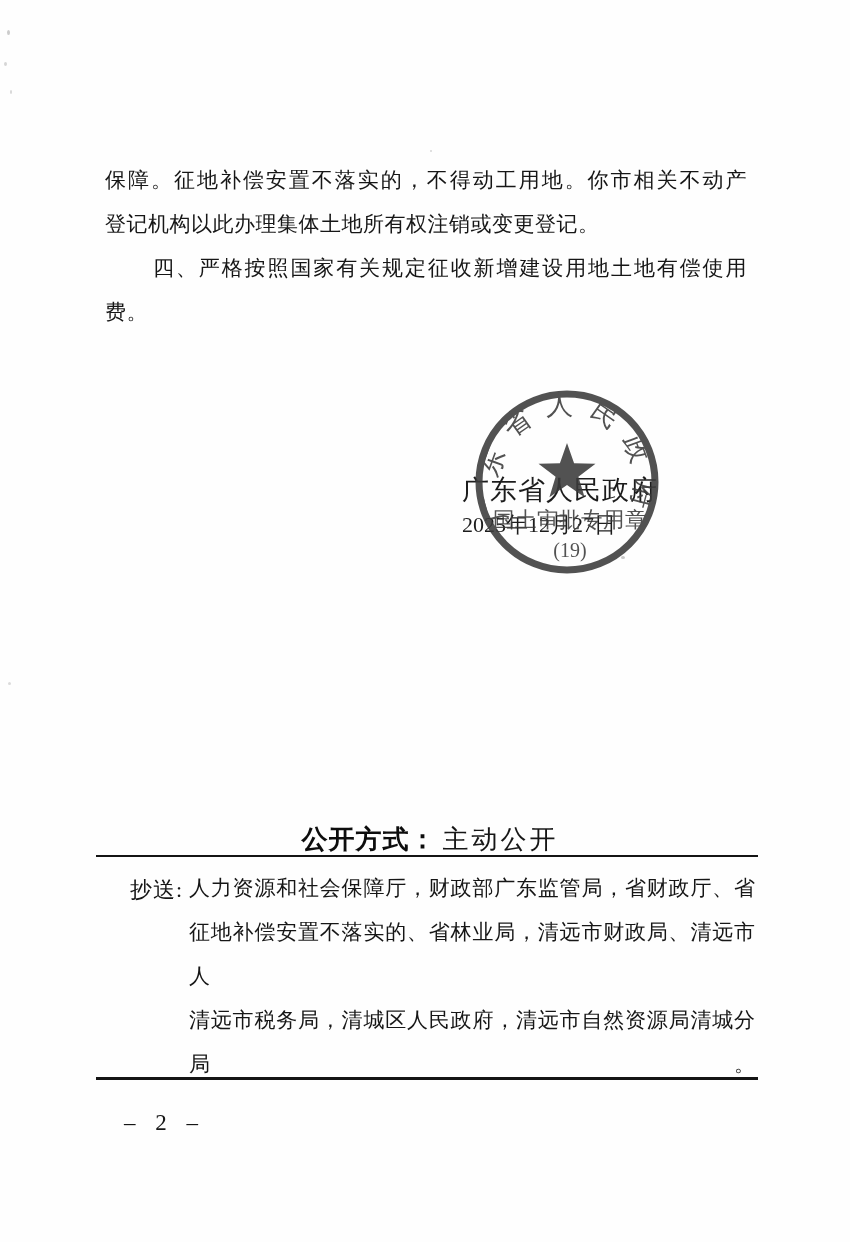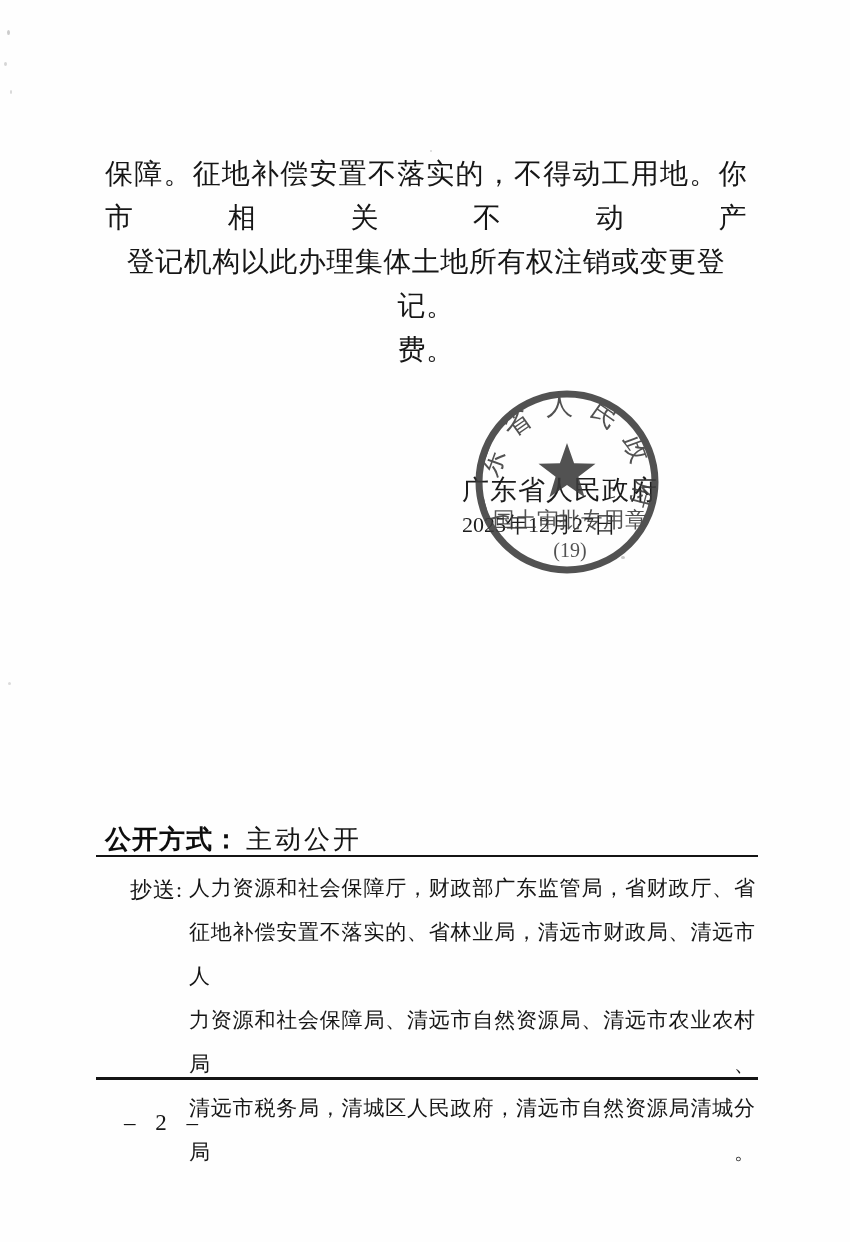--- a/index.html
+++ b/index.html
@@ -7,46 +7,46 @@
     position:relative;
     width:850px;height:1242px;
     margin:0 auto;
     background:#fefefe;
     overflow:hidden;
     font-family:"Liberation Serif", serif;
     color:#161616;
   }
   
   .body-text{
-    position:absolute;left:105px;top:152px;width:642px;
-    font-size:28px;line-height:44px;
+    position:absolute;left:105px;top:158px;width:642px;
+    font-size:21px;line-height:44px;
     letter-spacing:0.5px;
   }
-  .body-line{width:642px;text-align:center;}
+  .body-line{width:642px;}
   .fill-line{text-align:justify;text-align-last:justify;}
   .indent-2{text-indent:48px;}
   
   .sign-authority{
     position:absolute;left:462px;top:472px;
     font-size:27px;letter-spacing:1px;white-space:nowrap;
     color:#1c1c1c;z-index:1;
   }
   .sign-date{
     position:absolute;left:462px;top:510px;
     font-size:22px;letter-spacing:0px;white-space:nowrap;
     color:#1c1c1c;z-index:1;
   }
   .seal{
     position:absolute;left:470px;top:385px;width:200px;height:200px;
     z-index:2;opacity:0.88;
   }
   
   .disclosure{
     position:absolute;left:105px;top:822px;width:650px;
-    font-size:26px;white-space:nowrap;
+    font-size:26px;white-space:nowrap;text-align:center;
   }
   .disclosure .label{
     font-family:"Liberation Sans", sans-serif;
     font-weight:700;letter-spacing:1px;color:#0d0d0d;
   }
   .disclosure .value{margin-left:6px;letter-spacing:3px;}
   .rule{position:absolute;left:96px;width:662px;background:#141414;}
   .rule-top{top:855px;height:2px;}
   .rule-bottom{top:1077px;height:3px;}
   
@@ -74,20 +74,21 @@
   .s6{left:430px;top:150px;width:2px;height:2px;opacity:.4;}
 </style>
 </head>
 <body>
 
 <div class="page">
 
   <div class="body-text">
     <div class="body-line fill-line">保障。征地补偿安置不落实的，不得动工用地。你市相关不动产</div>
     <div class="body-line">登记机构以此办理集体土地所有权注销或变更登记。</div>
+    <div class="body-line fill-line indent-2">四、严格按照国家有关规定征收新增建设用地土地有偿使用</div>
     <div class="body-line">费。</div>
   </div>
 
   <div class="sign-authority">广东省人民政府</div>
   <div class="sign-date">2025年12月27日</div>
 
   <svg class="seal" viewBox="0 0 200 200" aria-hidden="true">
     <defs>
       <path id="arcPath" d="M 42 137 A 68 68 0 1 1 152 137" fill="none"></path>
     </defs>
@@ -103,21 +104,20 @@
 
   <div class="disclosure">
     <span class="label">公开方式：</span><span class="value">主动公开</span>
   </div>
   <div class="rule rule-top"></div>
 
   <div class="cc-label">抄送:</div>
   <div class="cc-lines">
     <div class="cc-line">人力资源和社会保障厅，财政部广东监管局，省财政厅、省</div>
     <div class="cc-line">征地补偿安置不落实的、省林业局，清远市财政局、清远市人</div>
-    <div class="cc-line">力资源和社会保障局、清远市自然资源局、清远市农业农村局、</div>
     <div class="cc-line">清远市税务局，清城区人民政府，清远市自然资源局清城分局。</div>
   </div>
   <div class="rule rule-bottom"></div>
 
   <div class="page-number">– 2 –</div>
 
   <div class="speck s1"></div>
   <div class="speck s2"></div>
   <div class="speck s3"></div>
   <div class="speck s4"></div>

